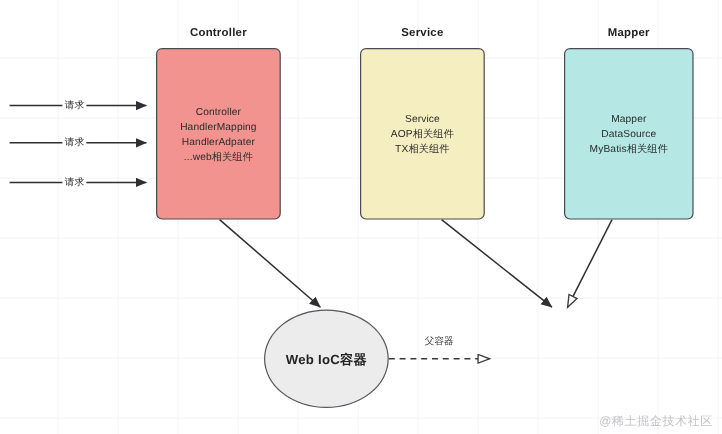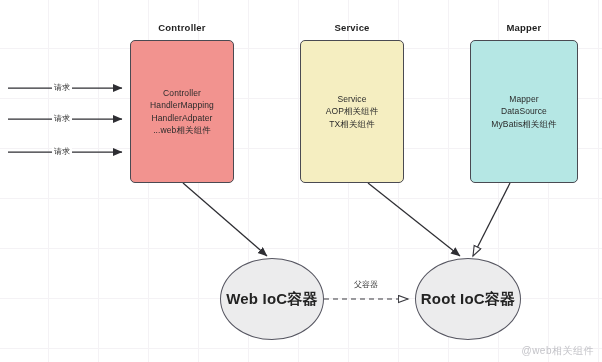--- a/index.html
+++ b/index.html
@@ -54,21 +54,21 @@
   }
   .ellipse {
     position: absolute;
     box-sizing: border-box;
     border: 1.4px solid #555560;
     border-radius: 50%;
     background: #ececed;
     display: flex;
     align-items: center;
     justify-content: center;
-    font-size: 15px;
+    font-size: 11px;
     font-weight: bold;
     color: #232323;
     letter-spacing: 0.2px;
   }
   .edge-label {
     position: absolute;
     font-size: 8px;
     color: #3a3a3a;
     background: #ffffff;
     padding: 0 2px;
@@ -157,21 +157,18 @@
   </div>
 
   <div class="req-label" style="left:52px; top:82px;">请求</div>
   <div class="req-label" style="left:52px; top:113px;">请求</div>
   <div class="req-label" style="left:52px; top:146px;">请求</div>
 
   <div class="ellipse" style="left:220px; top:258px; width:104px; height:82px;">
     <span>Web IoC容器</span>
   </div>
 
-  <div class="ellipse" style="left:415px; top:258px; width:106px; height:82px;">
-    <span>Root IoC容器</span>
-  </div>
 
   <div class="edge-label" style="left:352px; top:279px;">父容器</div>
 
-  <div class="watermark">@web相关组件</div>
+  <div class="watermark">@稀土掘金技术社区</div>
 
 </div>
 
 </body></html>

